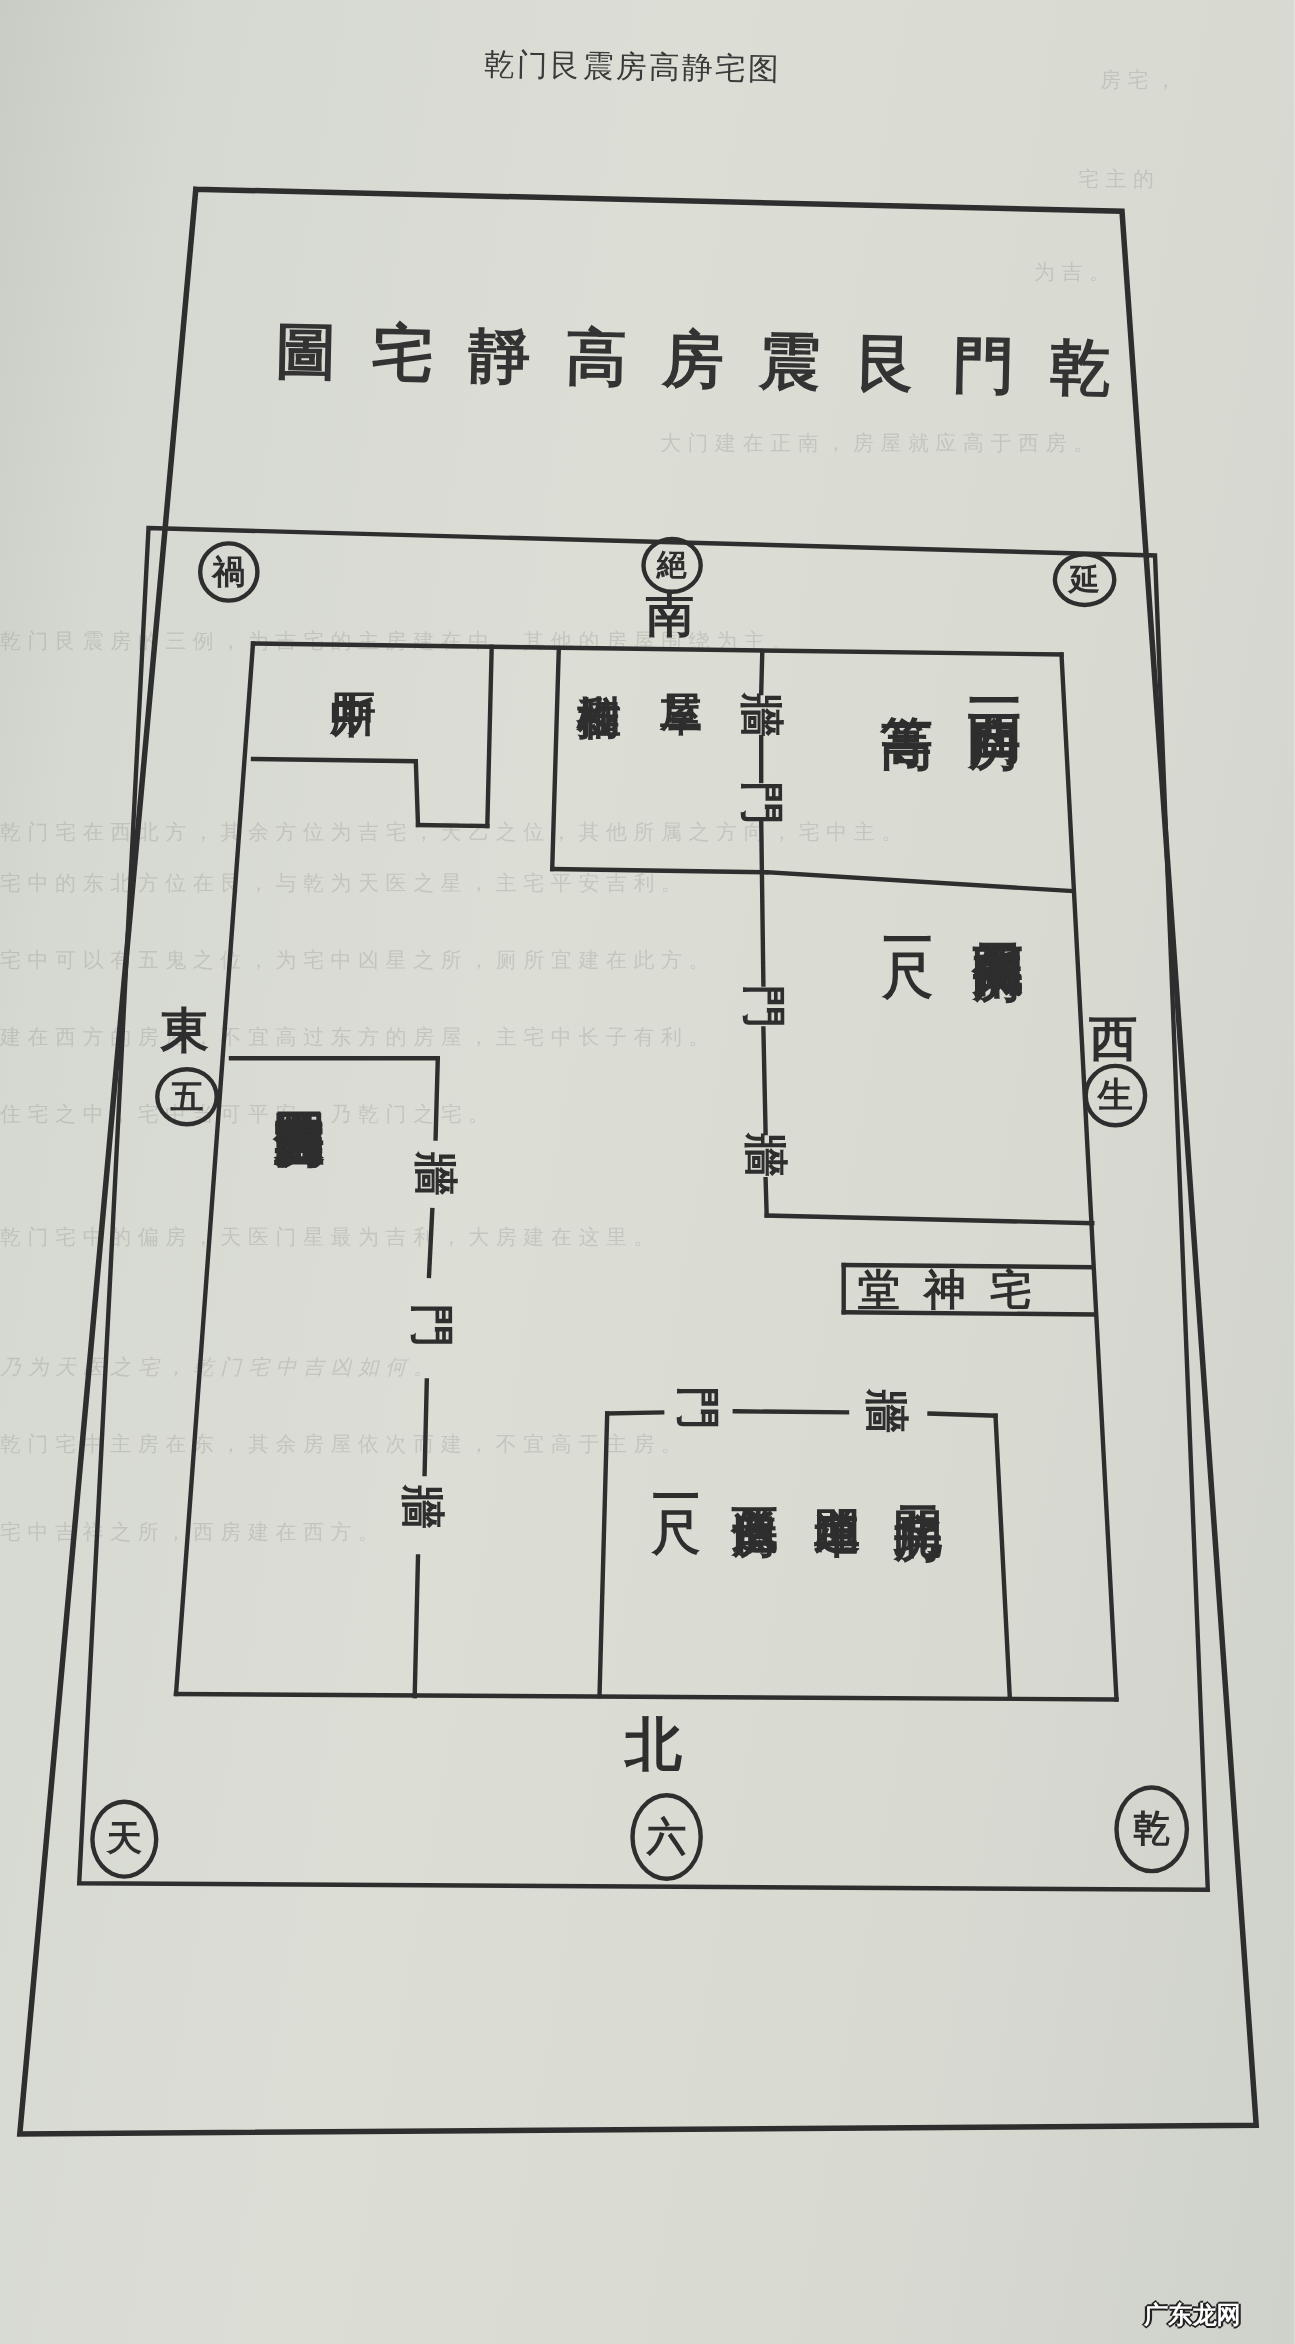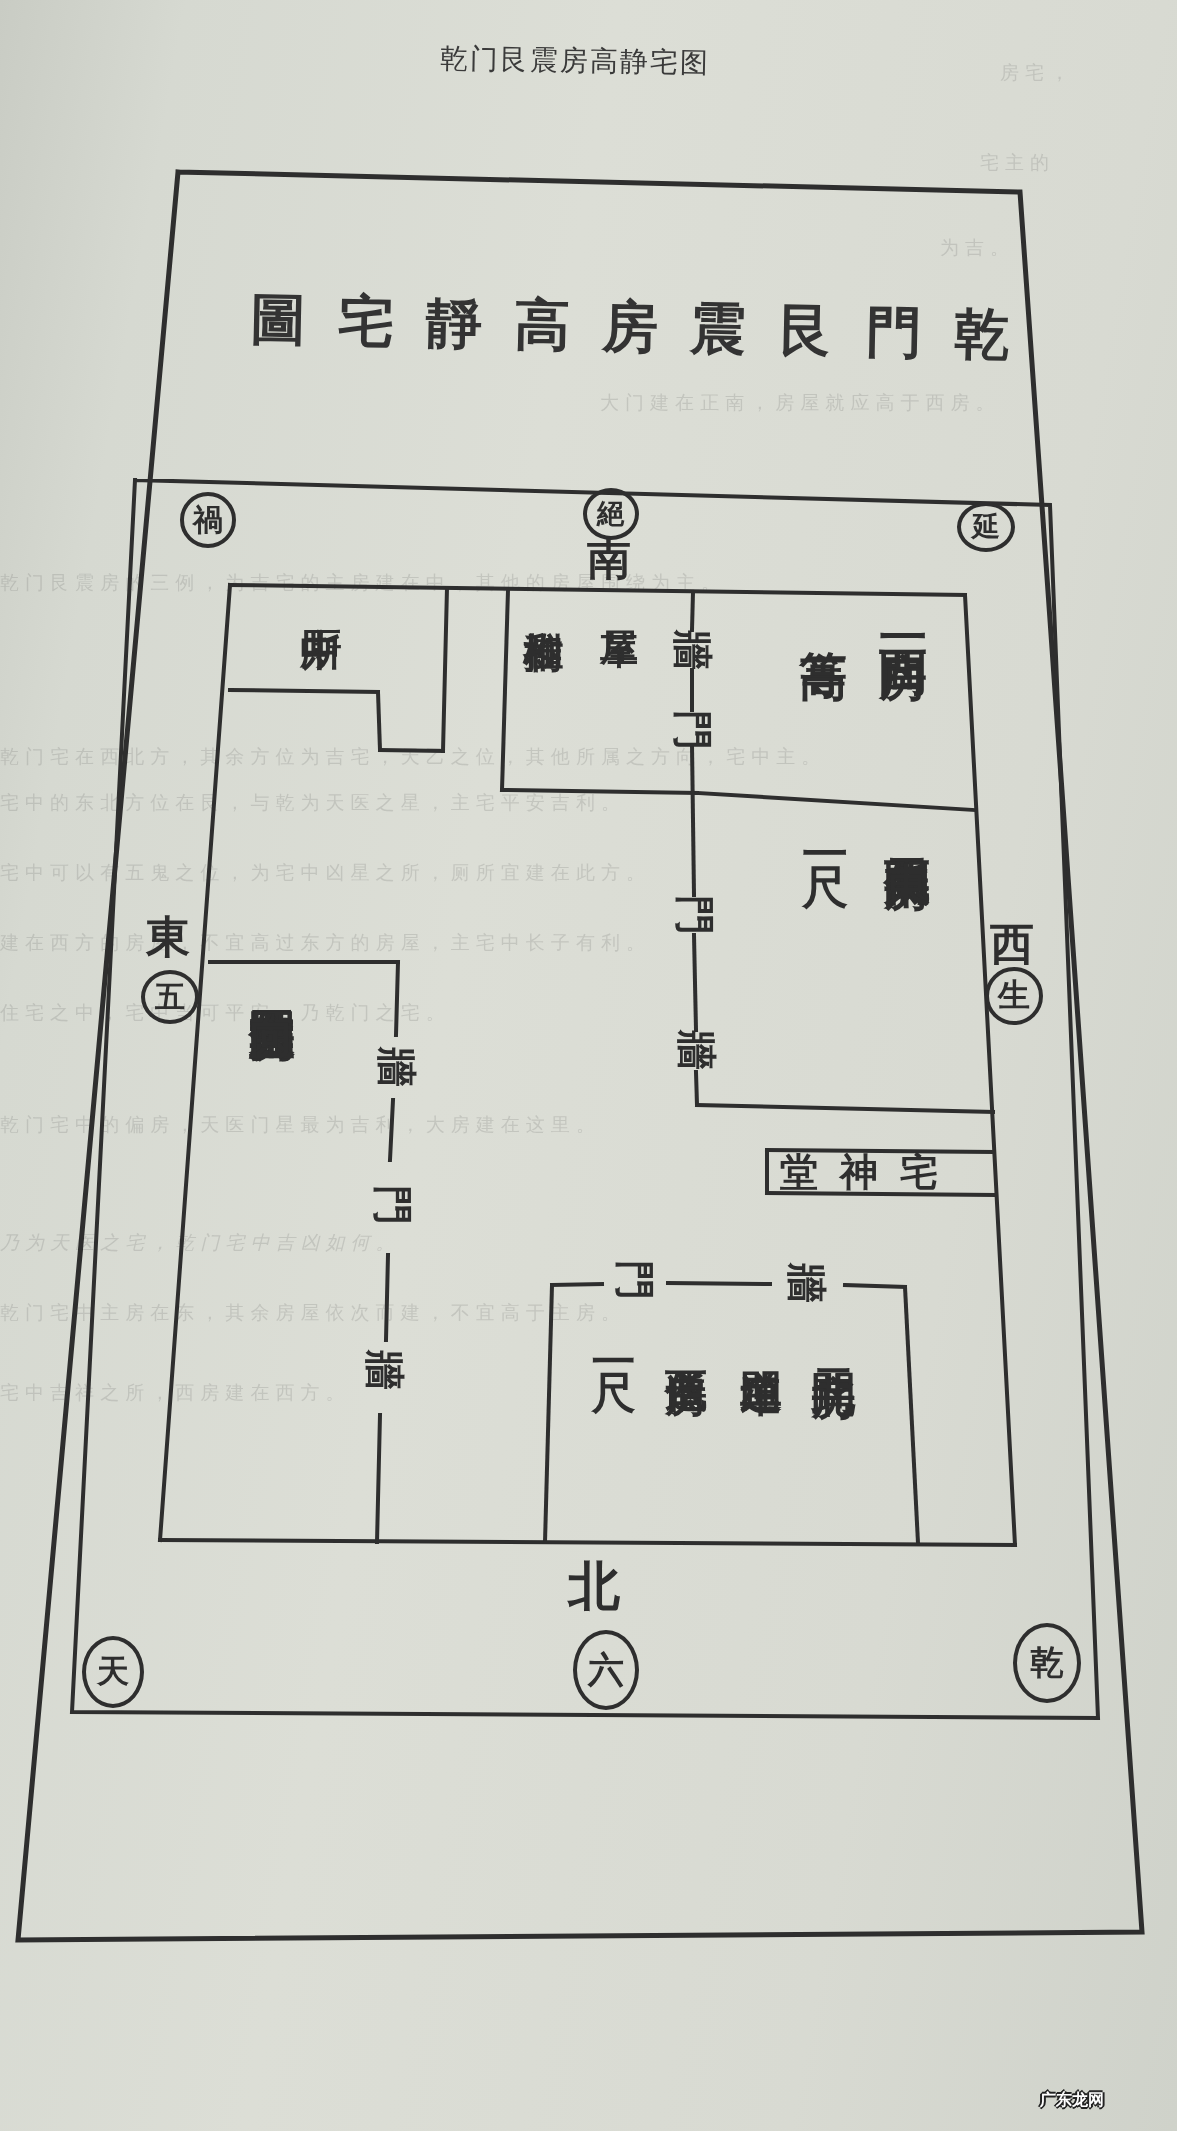--- a/index.html
+++ b/index.html
@@ -35,21 +35,21 @@
     display:flex; align-items:center; justify-content:center;
     font-weight:bold; color:#2e2e2e; box-sizing:border-box; background:transparent;
   }
   .door-mark {
     position:absolute; font-weight:bold; color:#2e2e2e; font-size:40px;
     width:50px; height:50px; display:flex; align-items:center; justify-content:center;
     transform:rotate(90deg);
   }
   .watermark {
     position:absolute; left:1040px; top:2090px; font-family:"DejaVu Sans", sans-serif;
-    font-size:16px; font-weight:bold; color:#fff;
+    font-size:22px; font-weight:bold; color:#fff;
     text-shadow: -2px 0 #222, 2px 0 #222, 0 -2px #222, 0 2px #222, 1px 1px #222, -1px -1px #222;
   }
 </style>
 </head>
 <body>
 
 <div id="stage">
 
   <div class="ghost" style="left:1000px;top:60px;">房 宅 ，</div>
   <div class="ghost" style="left:980px;top:150px;">宅 主 的</div>

